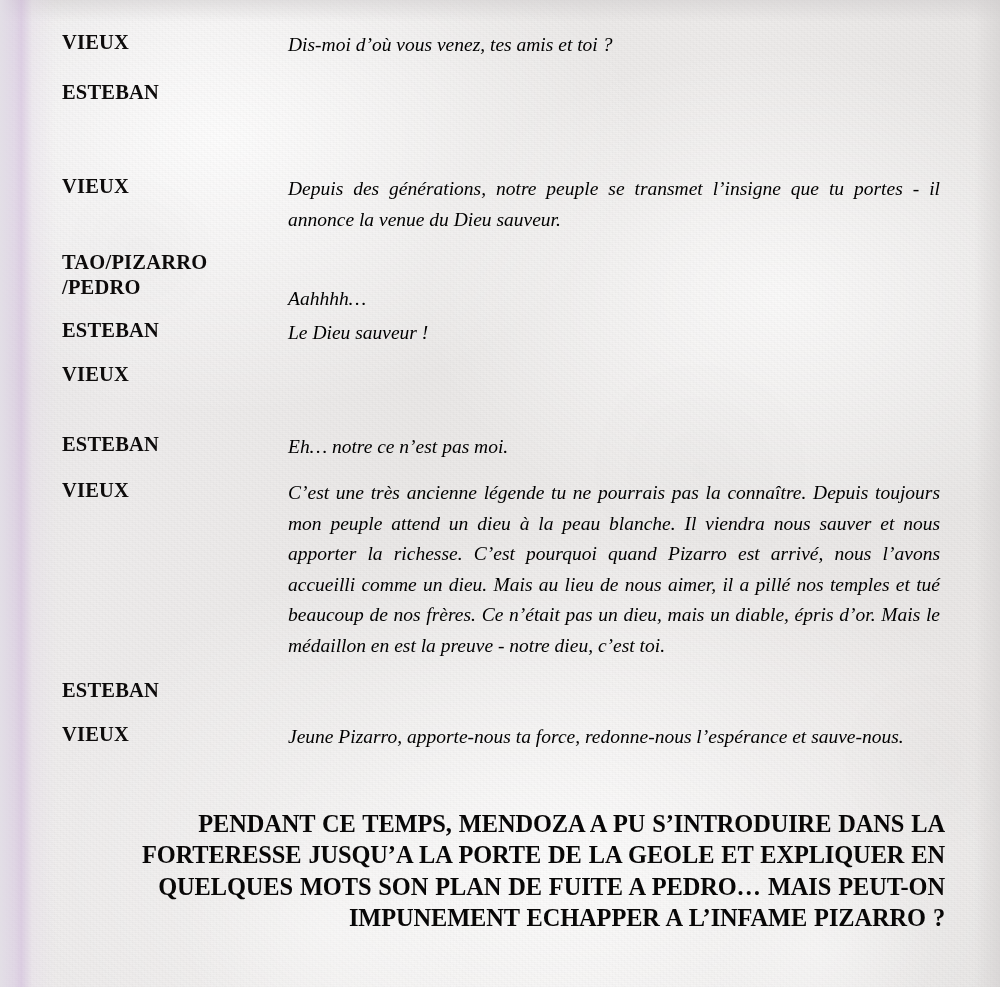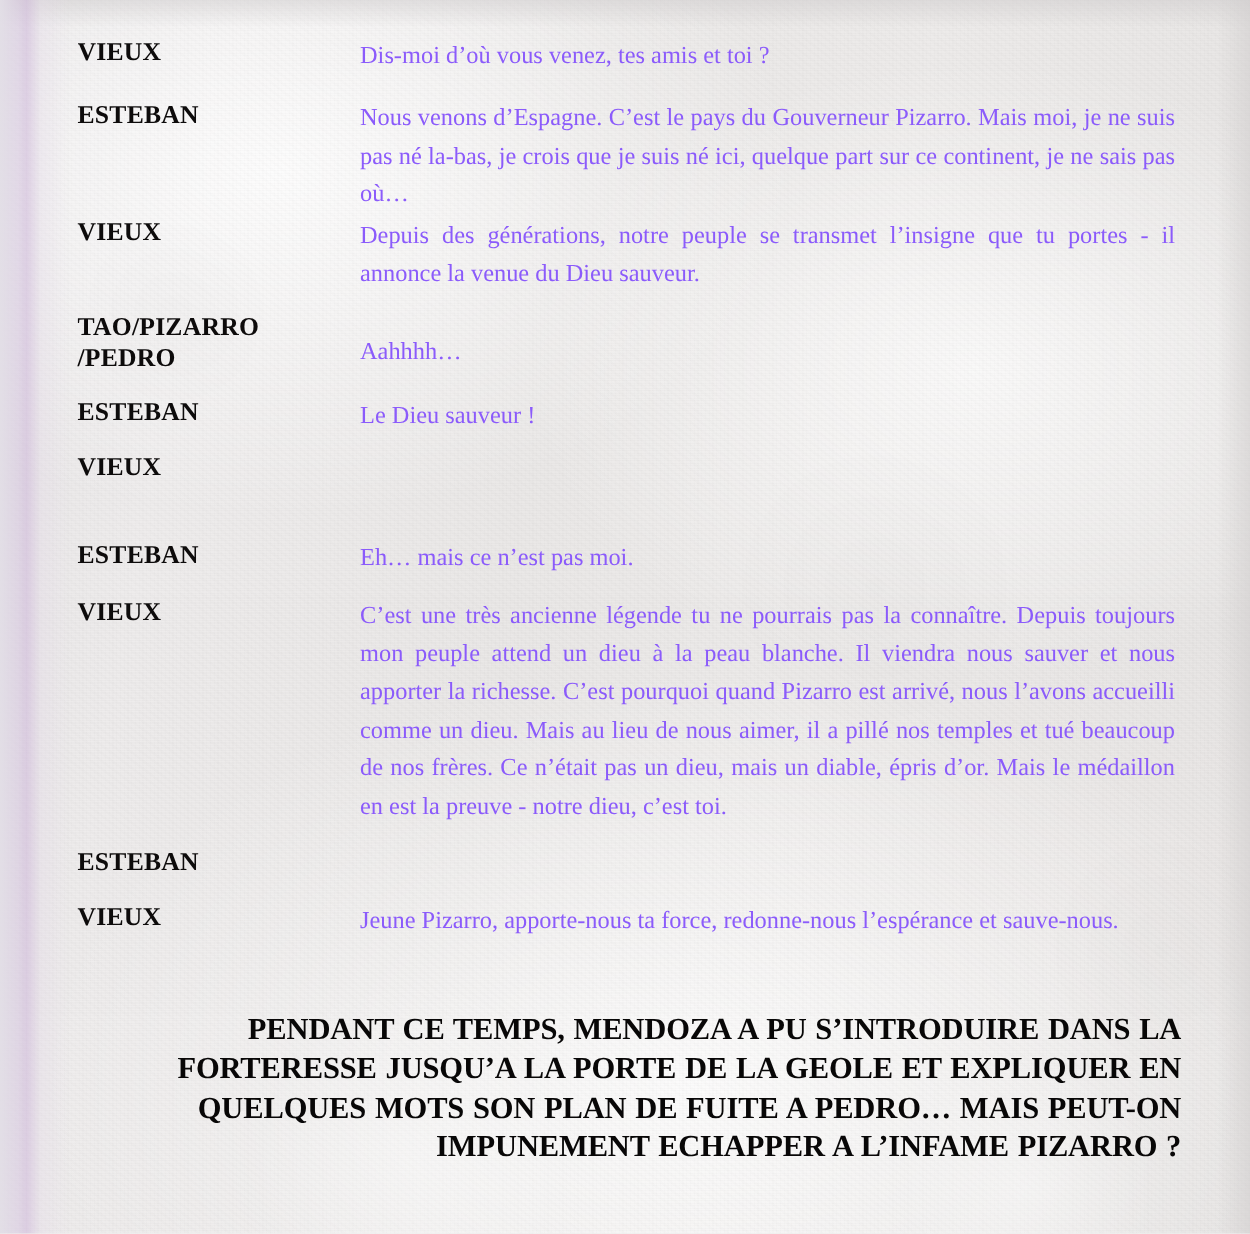--- a/index.html
+++ b/index.html
@@ -114,24 +114,25 @@
     font-size: 20.5px;
     line-height: 25px;
     letter-spacing: 0.2px;
     color: #110f0f;
     white-space: pre-line;
   }
 
   .speech {
     margin-left: 226px;
     width: 652px;
+    font-style: italic;
     font-size: 19.5px;
     line-height: 30.6px;
     text-align: justify;
-    color: #8b5cf6;
+    color: #000000;
     -webkit-hyphens: none;
     hyphens: none;
   }
 
   .speech.short {
     text-align: left;
   }
 
   #narration {
     position: absolute;
@@ -167,46 +168,45 @@
 
   <div id="content">
 
     <div class="dialogue-block" style="top:30px">
       <div class="speaker">VIEUX</div>
       <div class="speech short">Dis-moi d’où vous venez, tes amis et toi ?</div>
     </div>
 
     <div class="dialogue-block" style="top:80px">
       <div class="speaker">ESTEBAN</div>
-      <div class="speech">Nous venons d’Espagne. C’est le pays du Gouverneur Pizarro. Mais moi, je ne suis pas né la-bas, je crois que je suis né ici, quelque part sur ce continent, je ne sais pas où…</div>
     </div>
 
     <div class="dialogue-block" style="top:174px">
       <div class="speaker">VIEUX</div>
       <div class="speech">Depuis des générations, notre peuple se transmet l’insigne que tu portes - il annonce la venue du Dieu sauveur.</div>
     </div>
 
     <div class="dialogue-block" style="top:250px">
       <div class="speaker">TAO/PIZARRO
 /PEDRO</div>
-      <div class="speech short" style="margin-top:17px">Aahhhh…</div>
+      <div class="speech short" style="margin-top:34px">Aahhhh…</div>
     </div>
 
     <div class="dialogue-block" style="top:318px">
       <div class="speaker">ESTEBAN</div>
       <div class="speech short">Le Dieu sauveur !</div>
     </div>
 
     <div class="dialogue-block" style="top:362px">
       <div class="speaker">VIEUX</div>
     </div>
 
     <div class="dialogue-block" style="top:432px">
       <div class="speaker">ESTEBAN</div>
-      <div class="speech short">Eh… mais ce n’est pas moi.</div>
+      <div class="speech short">Eh… notre ce n’est pas moi.</div>
     </div>
 
     <div class="dialogue-block" style="top:478px">
       <div class="speaker">VIEUX</div>
       <div class="speech">C’est une très ancienne légende tu ne pourrais pas la connaître. Depuis toujours mon peuple attend un dieu à la peau blanche. Il viendra nous sauver et nous apporter la richesse. C’est pourquoi quand Pizarro est arrivé, nous l’avons accueilli comme un dieu. Mais au lieu de nous aimer, il a pillé nos temples et tué beaucoup de nos frères. Ce n’était pas un dieu, mais un diable, épris d’or. Mais le médaillon en est la preuve - notre dieu, c’est toi.</div>
     </div>
 
     <div class="dialogue-block" style="top:678px">
       <div class="speaker">ESTEBAN</div>
     </div>

